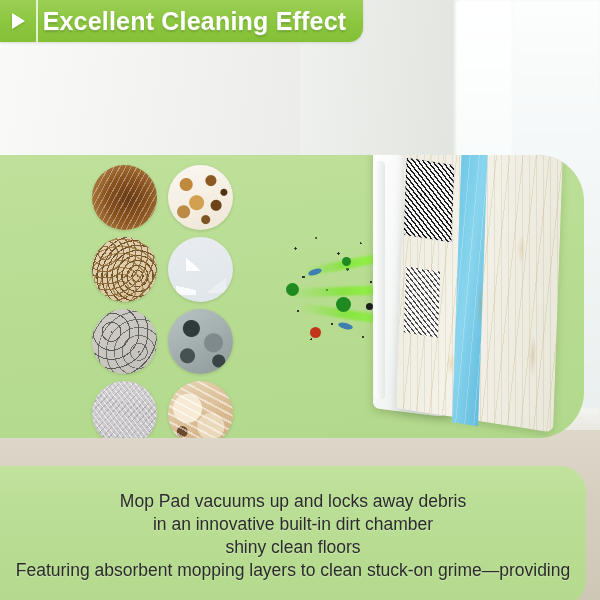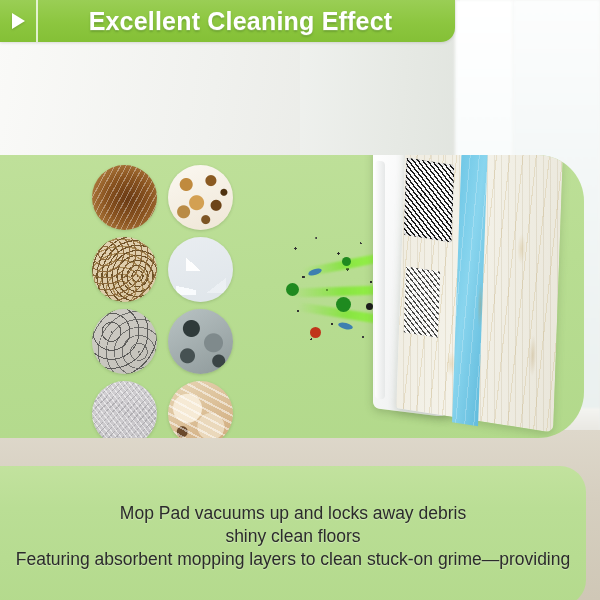--- a/index.html
+++ b/index.html
@@ -49,21 +49,21 @@
     background:linear-gradient(180deg,#ded8cb 0%,#d6cfc0 40%,#cfc7b6 100%);
   }
   #backdrop .baseboard{
     position:absolute; left:300px; top:408px; width:300px; height:26px;
     background:linear-gradient(180deg,#f4f4f1,#e7e6e0);
     filter:blur(1px);
   }
 
   
   #banner{
-    position:absolute; left:0; top:0; width:455px; height:42px;
+    position:absolute; left:0; top:0; width:363px; height:42px;
     background:linear-gradient(180deg,#9ace55 0%,#8cc63f 55%,#84c036 100%);
     border-bottom-right-radius:14px;
     display:flex; align-items:center;
     box-shadow:0 1px 3px rgba(0,0,0,.12);
   }
   #banner .arrow-wrap{ width:36px; display:flex; align-items:center; justify-content:center; }
   .tri{
     width:0;height:0;
     border-top:8px solid transparent;
     border-bottom:8px solid transparent;
@@ -324,15 +324,16 @@
     <div class="pad"></div>
     <div class="stripe"></div>
     <div class="grime"></div>
     <div class="chamber"></div>
     <div class="chamber2"></div>
   </div>
 </div>
 
 <div id="caption">
   <div class="line">Mop Pad vacuums up and locks away debris</div>
+  <div class="line">in an innovative built-in dirt chamber</div>
   <div class="line">shiny clean floors</div>
   <div class="line wide">Featuring absorbent mopping layers to clean stuck-on grime—providing</div>
 </div>
 
 </body></html>

